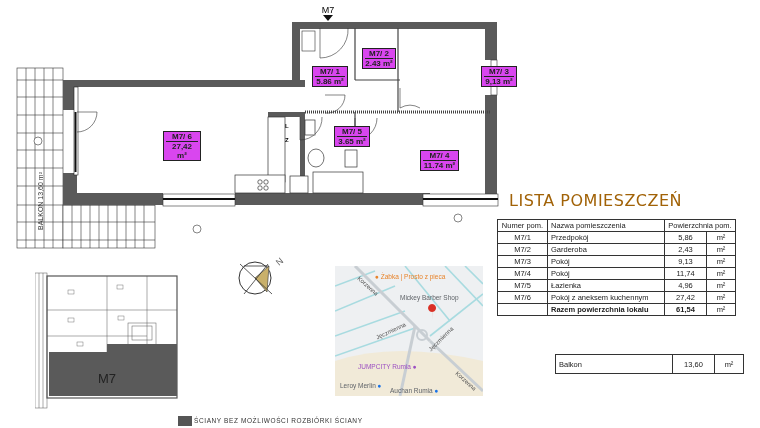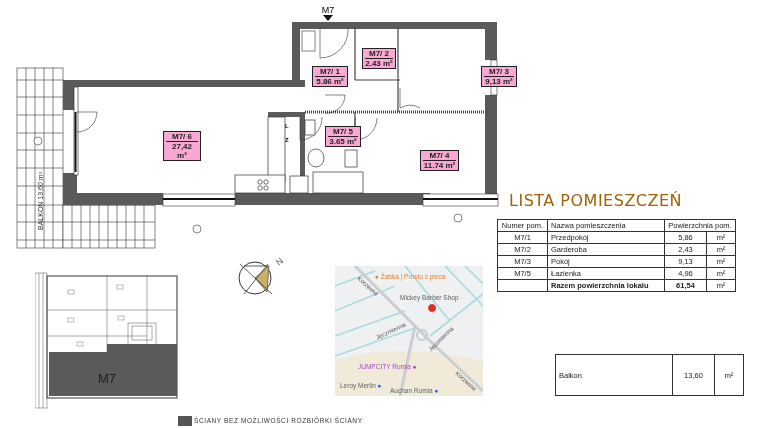--- a/index.html
+++ b/index.html
@@ -1,29 +1,29 @@
 <!DOCTYPE html>
 <html><head>
 <meta charset="utf-8">
 <style>
   html, body { margin:0; padding:0; background:#ffffff; }
   body { width:760px; height:428px; position:relative; overflow:hidden; font-family:"Liberation Sans", sans-serif; color:#222; }
   .abs { position:absolute; }
   #plan { position:absolute; left:0; top:0; width:520px; height:250px; }
-  .room-label { position:absolute; border:1px solid #222; background:#f9a8d4; font-family:"Liberation Sans", sans-serif; font-weight:bold; font-size:8px; line-height:9px; text-align:center; padding:0 2px; }
+  .room-label { position:absolute; border:1px solid #222; background:#d946ef; font-family:"Liberation Sans", sans-serif; font-weight:bold; font-size:8px; line-height:9px; text-align:center; padding:0 2px; }
   .room-label .num { display:block; border-bottom:1px solid #222; }
   .room-label .area { display:block; }
   #title { position:absolute; left:509px; top:191px; font-size:16px; letter-spacing:0.5px; color:#a16207; font-family:"DejaVu Sans", sans-serif; }
   table.rooms { position:absolute; left:497px; top:219px; border-collapse:collapse; font-size:7.5px; font-family:"Liberation Sans", sans-serif; color:#222; }
   table.rooms td { border:1px solid #333; padding:0 3px; height:11px; line-height:10px; }
   table.rooms td.c { text-align:center; }
   table.rooms td.r { text-align:center; }
   table.rooms .bold { font-weight:bold; }
   table.balk { position:absolute; left:555px; top:354px; border-collapse:collapse; font-size:7.5px; color:#222; font-family:"Liberation Sans", sans-serif; }
-  table.balk td { border:1px solid #333; padding:14px 3px; height:12px; }
+  table.balk td { border:1px solid #333; padding:3px 3px; height:12px; }
   #keyplan { position:absolute; left:35px; top:268px; width:150px; height:145px; }
   #map { position:absolute; left:335px; top:266px; width:148px; height:130px; background:#eef0f2; overflow:hidden; }
   #legend { position:absolute; left:178px; top:416px; font-size:6.5px; letter-spacing:0.6px; color:#333; }
   #legend .swatch { display:inline-block; width:14px; height:10px; background:#555; vertical-align:middle; margin-right:2px; }
   .maplabel { position:absolute; font-size:6px; color:#555; white-space:nowrap; }
   .poi { position:absolute; font-size:6.5px; white-space:nowrap; }
 </style>
 </head>
 <body>
 
@@ -143,21 +143,21 @@
     <span class="area">2.43 m²</span>
 </div>
 <div class="room-label" style="left:433px;top:66px;width:30px;margin-left:48px;">
   <span class="num">M7/ 3</span>
     <span class="area">9,13 m²</span>
 </div>
 <div class="room-label" style="left:420px;top:150px;width:33px;">
   <span class="num">M7/ 4</span>
     <span class="area">11.74 m²</span>
 </div>
-<div class="room-label" style="left:325px;top:126px;width:30px;">
+<div class="room-label" style="left:334px;top:126px;width:30px;">
   <span class="num">M7/ 5</span>
     <span class="area">3.65 m²</span>
 </div>
 
 <svg class="abs" style="left:232px;top:252px;" width="60" height="50" viewBox="0 0 60 50">
   <circle cx="23" cy="26" r="16" fill="none" stroke="#333" stroke-width="1"></circle>
   <path d="M23 26 L37 14 L35 40 Z" fill="#c9b06a" stroke="#333" stroke-width="0.6"></path>
   <line x1="8" y1="12" x2="40" y2="42" stroke="#333" stroke-width="0.8"></line>
   <line x1="12" y1="42" x2="36" y2="12" stroke="#333" stroke-width="0.8"></line>
   <line x1="12" y1="14" x2="37" y2="14" stroke="#333" stroke-width="0.8"></line>
@@ -242,23 +242,35 @@
         <td class="r">2,43</td>
         <td class="c">m²</td>
       </tr>
   <tr>
         <td class="c">M7/3</td>
         <td>Pokój</td>
         <td class="r">9,13</td>
         <td class="c">m²</td>
       </tr>
   <tr>
+        <td class="c">M7/4</td>
+        <td>Pokój</td>
+        <td class="r">11,74</td>
+        <td class="c">m²</td>
+      </tr>
+  <tr>
         <td class="c">M7/5</td>
         <td>Łazienka</td>
         <td class="r">4,96</td>
+        <td class="c">m²</td>
+      </tr>
+  <tr>
+        <td class="c">M7/6</td>
+        <td>Pokój z aneksem kuchennym</td>
+        <td class="r">27,42</td>
         <td class="c">m²</td>
       </tr>
   <tr>
         <td></td>
         <td class="bold">Razem powierzchnia lokalu</td>
         <td class="r bold">61,54</td>
         <td class="c">m²</td>
       </tr>
 </tbody>
   </table>

